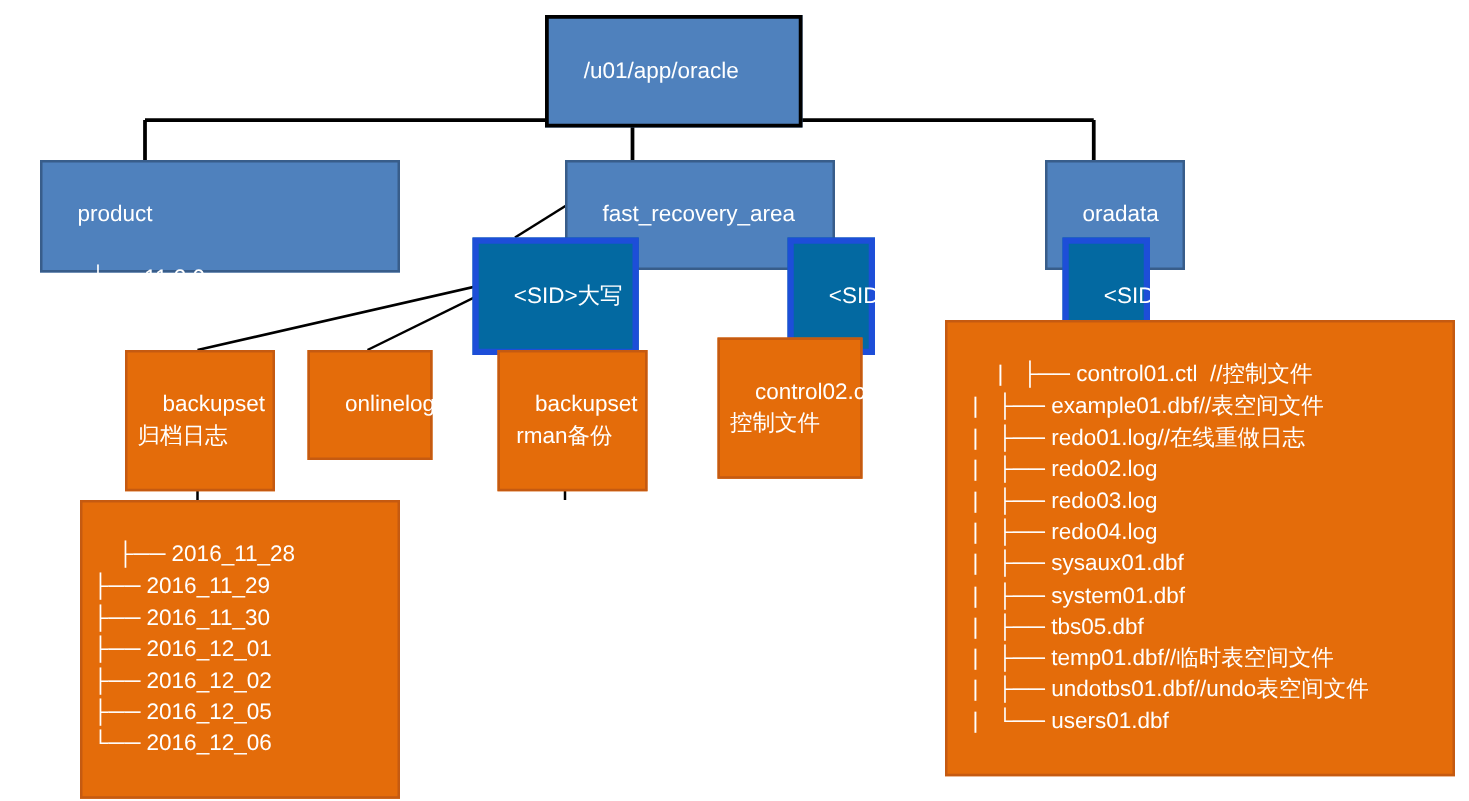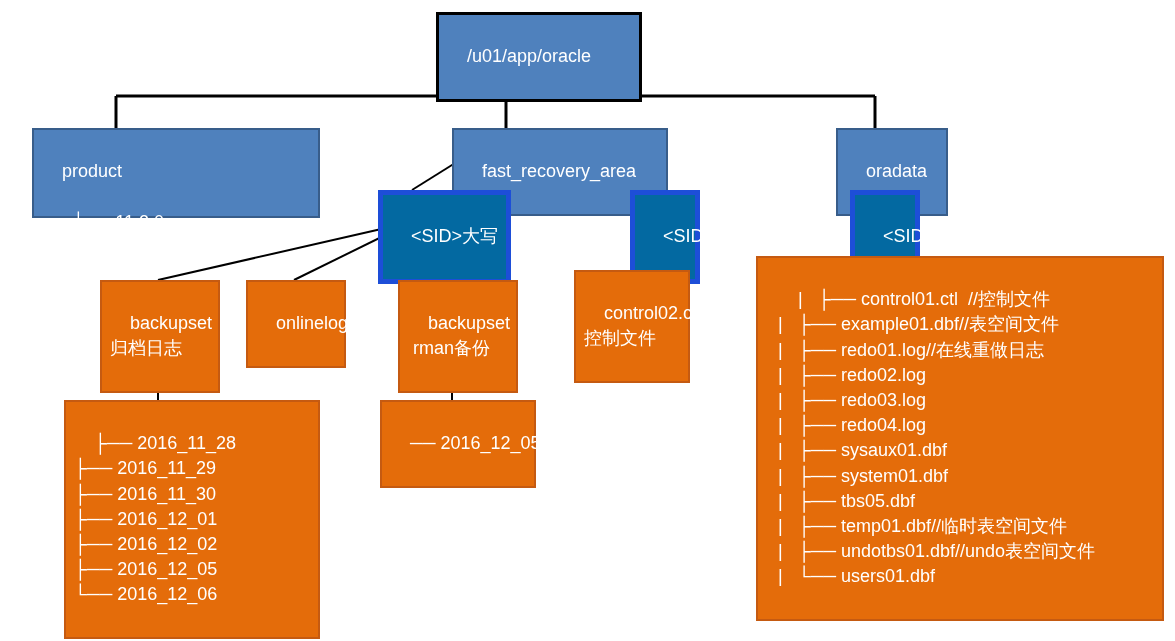--- a/index.html
+++ b/index.html
@@ -138,23 +138,20 @@
   <div class="box orange" style="left:32px; top:400px; width:256px;margin-left:32px;">
     <span>├── 2016_11_28
 ├── 2016_11_29
 ├── 2016_11_30
 ├── 2016_12_01
 ├── 2016_12_02
 ├── 2016_12_05
 └── 2016_12_06</span>
   </div>
 
-  <div class="box orange" style="left:380px; top:400px; width:156px;">
-    <span>── 2016_12_05</span>
-  </div>
 
   <div class="box orange" style="left:756px; top:256px; width:408px;padding-left:20px;">
     <span>|   ├── control01.ctl  //控制文件
 |   ├── example01.dbf//表空间文件
 |   ├── redo01.log//在线重做日志
 |   ├── redo02.log
 |   ├── redo03.log
 |   ├── redo04.log
 |   ├── sysaux01.dbf
 |   ├── system01.dbf

